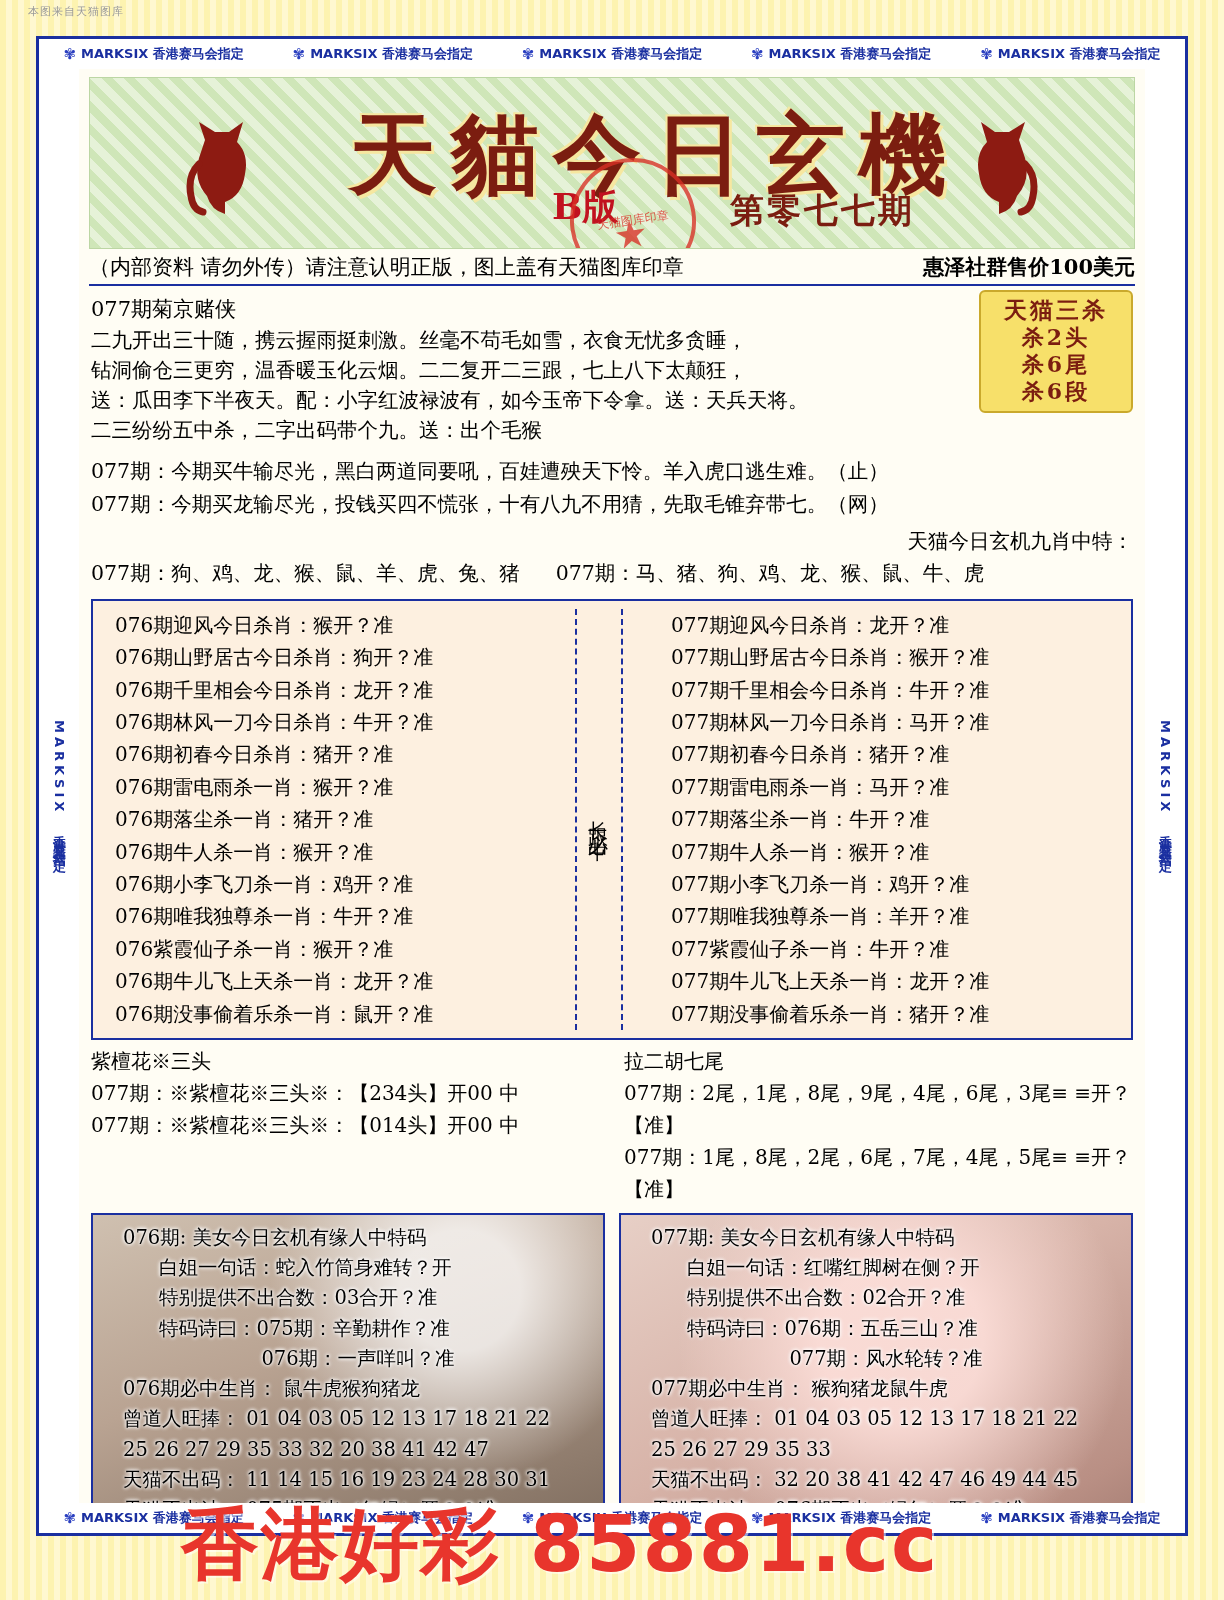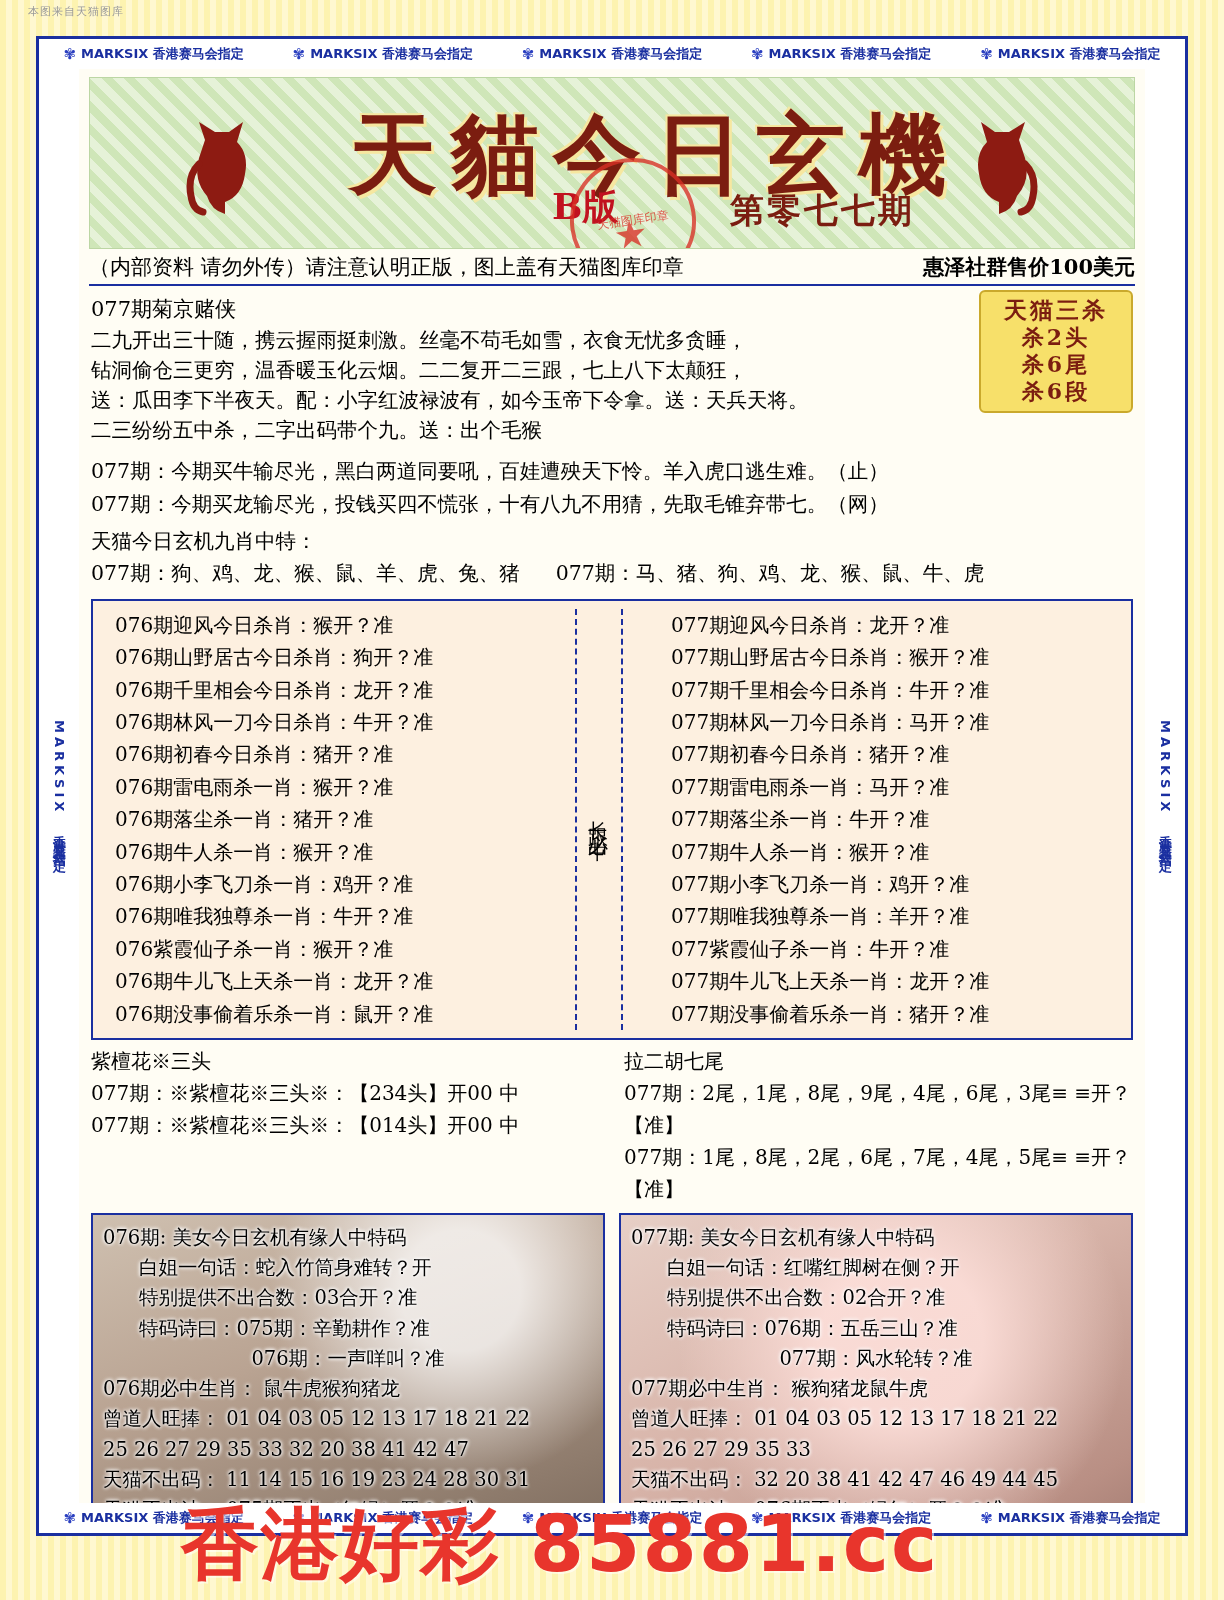--- a/index.html
+++ b/index.html
@@ -115,21 +115,21 @@
   .sankill{
     position:absolute;right:0;top:-4px;width:150px;
     background:#f7e06a;border:2px solid #caa92c;border-radius:6px;
     text-align:center;padding:4px 0 6px 0;
     font-family:"DejaVu Serif",serif;color:#7b1d10;font-weight:bold;
   }
   .sankill div{font-size:22px;line-height:1.22;letter-spacing:3px;}
   .sankill .hd{font-size:23px;}
   .rows077{margin:10px 12px 0 12px;font-size:20.5px;
     font-family:"DejaVu Serif",serif;line-height:1.6;}
-  .nine{margin:6px 12px 12px 12px;font-size:20.5px;font-family:"DejaVu Serif",serif;}
+  .nine{margin:6px 12px 12px 12px;font-size:20.5px;font-family:"DejaVu Serif",serif;text-align:right;}
   .ninerow{display:flex;gap:36px;margin-top:4px;font-size:20.5px;}
   
   .killbox{
     margin:10px 12px 0 12px;border:2px solid #1a2fa0;background:#fdf0e0;
     display:flex;position:relative;padding:8px 0 8px 0;
   }
   .killcol{flex:1;padding-left:22px;}
   .killcol.right{padding-left:48px;}
   .killcol div{font-size:20px;line-height:1.62;
     font-family:"DejaVu Serif",serif;color:#000;}
@@ -160,21 +160,21 @@
     background:
       radial-gradient(circle at 72% 18%, rgba(255,255,255,.75) 0 12%, rgba(210,190,170,0) 38%),
       linear-gradient(160deg,#cfc0b0 0%,#b9a392 35%,#8e7b6c 70%,#6b5a4d 100%);
   }
   .panel.p2 .photo{
     background:
       radial-gradient(circle at 55% 30%, rgba(255,225,220,.85) 0 20%, rgba(220,170,165,0) 55%),
       linear-gradient(150deg,#e7cfc6 0%,#d7b3a8 40%,#b98f84 75%,#8e6a60 100%);
   }
   .panel .txt{position:relative;padding:8px 10px;font-size:19.5px;line-height:1.55;color:#000;}
-  .panel .txt div{text-shadow:0 0 4px #fff,0 0 4px #fff,0 0 3px #fff;}
+  .panel .txt div{text-shadow:0 0 4px #fff,0 0 4px #fff,0 0 3px #fff;margin-left:20px;}
   .panel .indent{padding-left:36px;}
   .panel .center{text-align:center;}
 </style>
 </head>
 <body>
 
 <div class="page-bg"></div>
 <div class="watermark-top">本图来自天猫图库</div>
 <div class="watermark-bottom">香港好彩 85881.cc</div>
 

